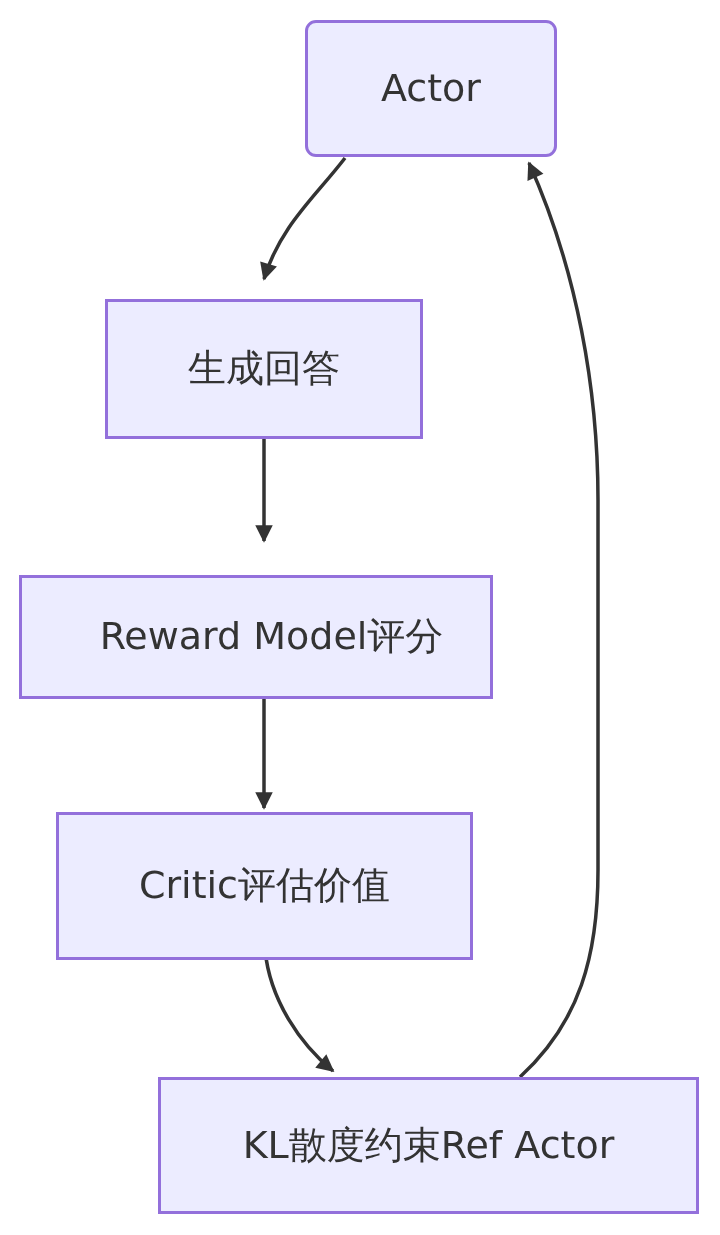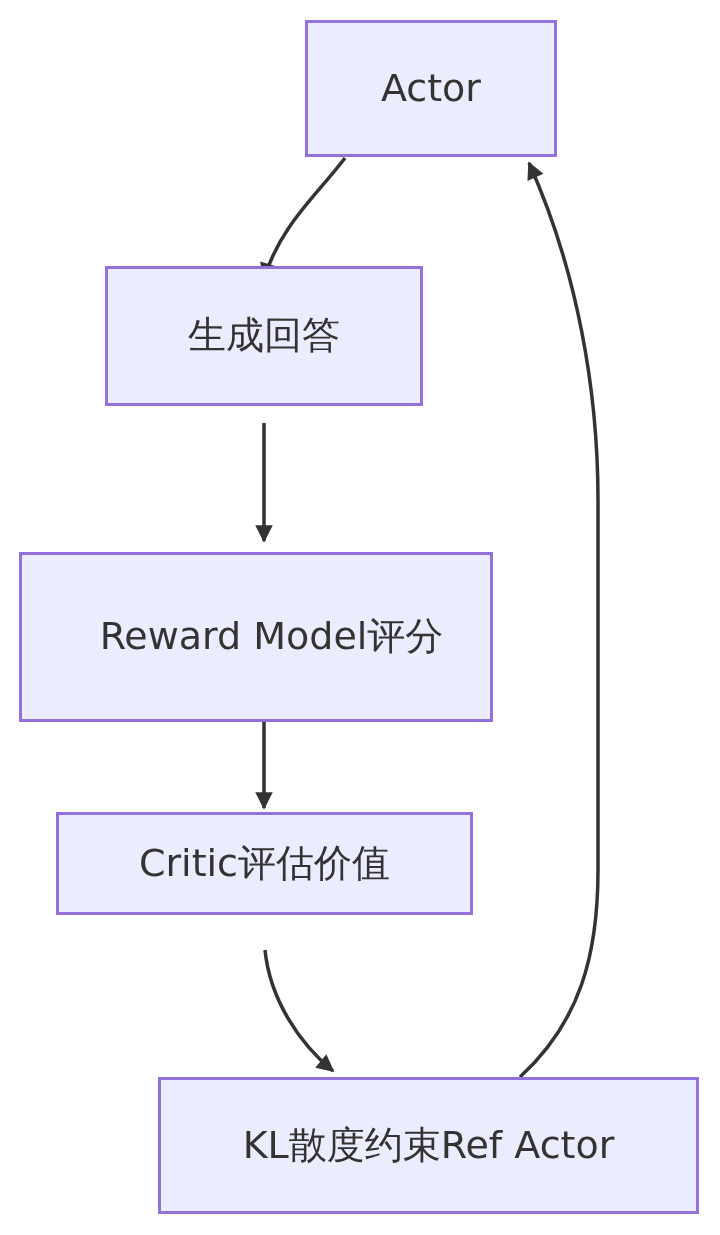--- a/index.html
+++ b/index.html
@@ -35,24 +35,24 @@
     border: 3px solid #9370DB;
     color: #333333;
     display: flex;
     align-items: center;
     justify-content: center;
     text-align: center;
     font-size: 38px;
     line-height: 1.2;
     white-space: nowrap;
   }
-  .node-actor    { left: 305px; top: 20px;   width: 252px; height: 137px; }
-  .node-generate { left: 105px; top: 266px;  width: 318px; height: 140px; }
-  .node-reward   { left: 19px;  top: 552px;  width: 474px; height: 170px; padding-left: 31px; }
-  .node-critic   { left: 56px;  top: 812px;  width: 417px; height: 103px; }
+  .node-actor    { left: 305px; top: 20px;   width: 252px; height: 137px; border-radius: 11px; }
+  .node-generate { left: 105px; top: 299px;  width: 318px; height: 140px; }
+  .node-reward   { left: 19px;  top: 575px;  width: 474px; height: 124px; padding-left: 31px; }
+  .node-critic   { left: 56px;  top: 812px;  width: 417px; height: 148px; }
   .node-kl       { left: 158px; top: 1077px; width: 541px; height: 137px; }
 </style>
 </head>
 <body>
 
 <div class="canvas">
 
   <svg class="edges" viewBox="0 0 720 1235" xmlns="http://www.w3.org/2000/svg">
     <defs>
       <marker id="arrowhead" viewBox="0 0 12 12" refX="10" refY="6" markerWidth="6" markerHeight="6" orient="auto-start-reverse" markerUnits="strokeWidth">

